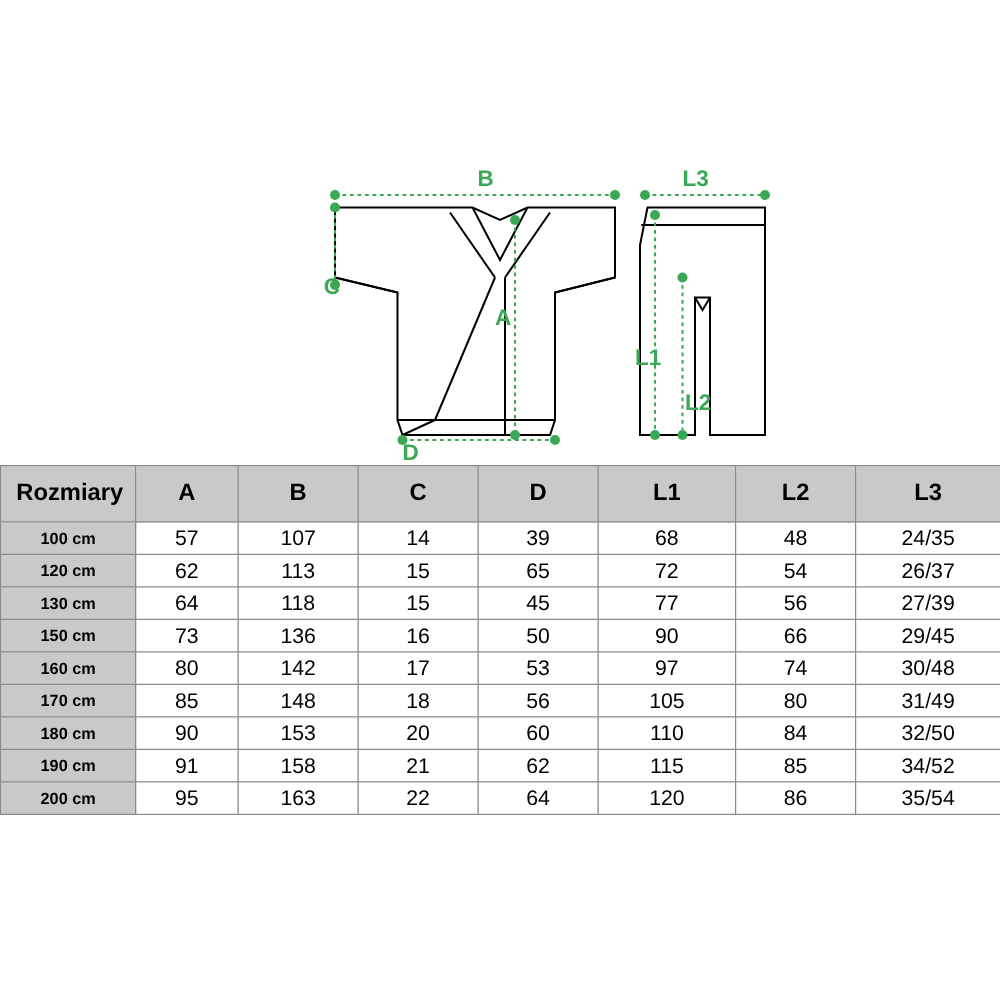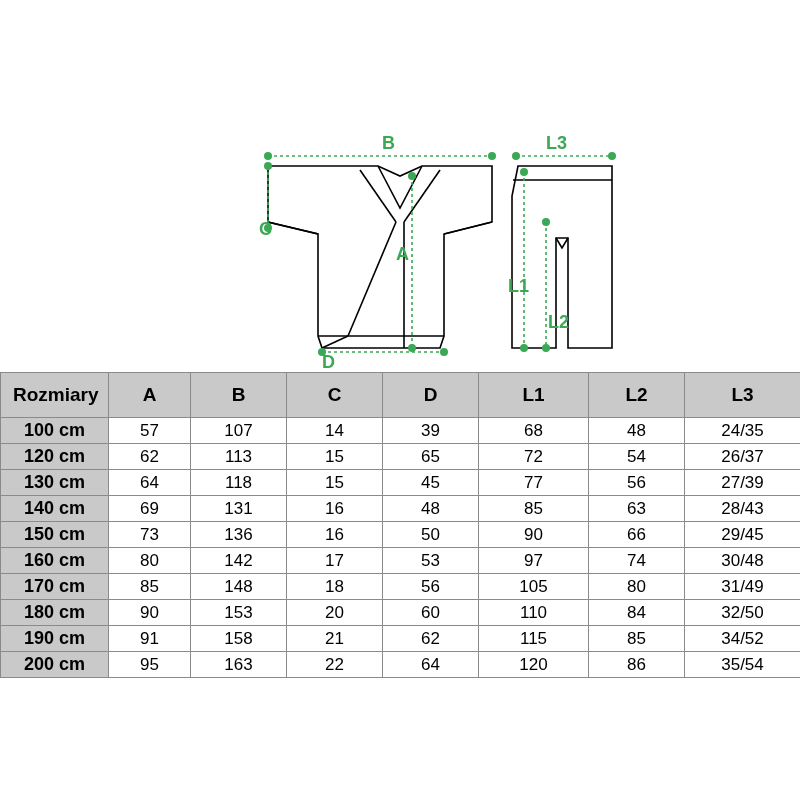--- a/index.html
+++ b/index.html
@@ -61,21 +61,21 @@
     height: 44px;
   }
   table.size-table thead th.head-label {
     text-align: left;
     padding-left: 12px;
     font-size: 19px;
   }
   table.size-table tbody td.row-label {
     background: #c9c9c9;
     font-weight: bold;
-    font-size: 18px;
+    font-size: 13px;
     text-align: center;
   }
   
   col.c-label { width: 108px; }
   col.c-a { width: 82px; }
   col.c-b { width: 96px; }
   col.c-c { width: 96px; }
   col.c-d { width: 96px; }
   col.c-l1 { width: 110px; }
   col.c-l2 { width: 96px; }
@@ -213,30 +213,20 @@
           <td class="row-label">130 cm</td>
           <td>64</td>
           <td>118</td>
           <td>15</td>
           <td>45</td>
           <td>77</td>
           <td>56</td>
           <td>27/39</td>
         </tr>
         <tr>
-          <td class="row-label">140 cm</td>
-          <td>69</td>
-          <td>131</td>
-          <td>16</td>
-          <td>48</td>
-          <td>85</td>
-          <td>63</td>
-          <td>28/43</td>
-        </tr>
-        <tr>
           <td class="row-label">150 cm</td>
           <td>73</td>
           <td>136</td>
           <td>16</td>
           <td>50</td>
           <td>90</td>
           <td>66</td>
           <td>29/45</td>
         </tr>
         <tr>

